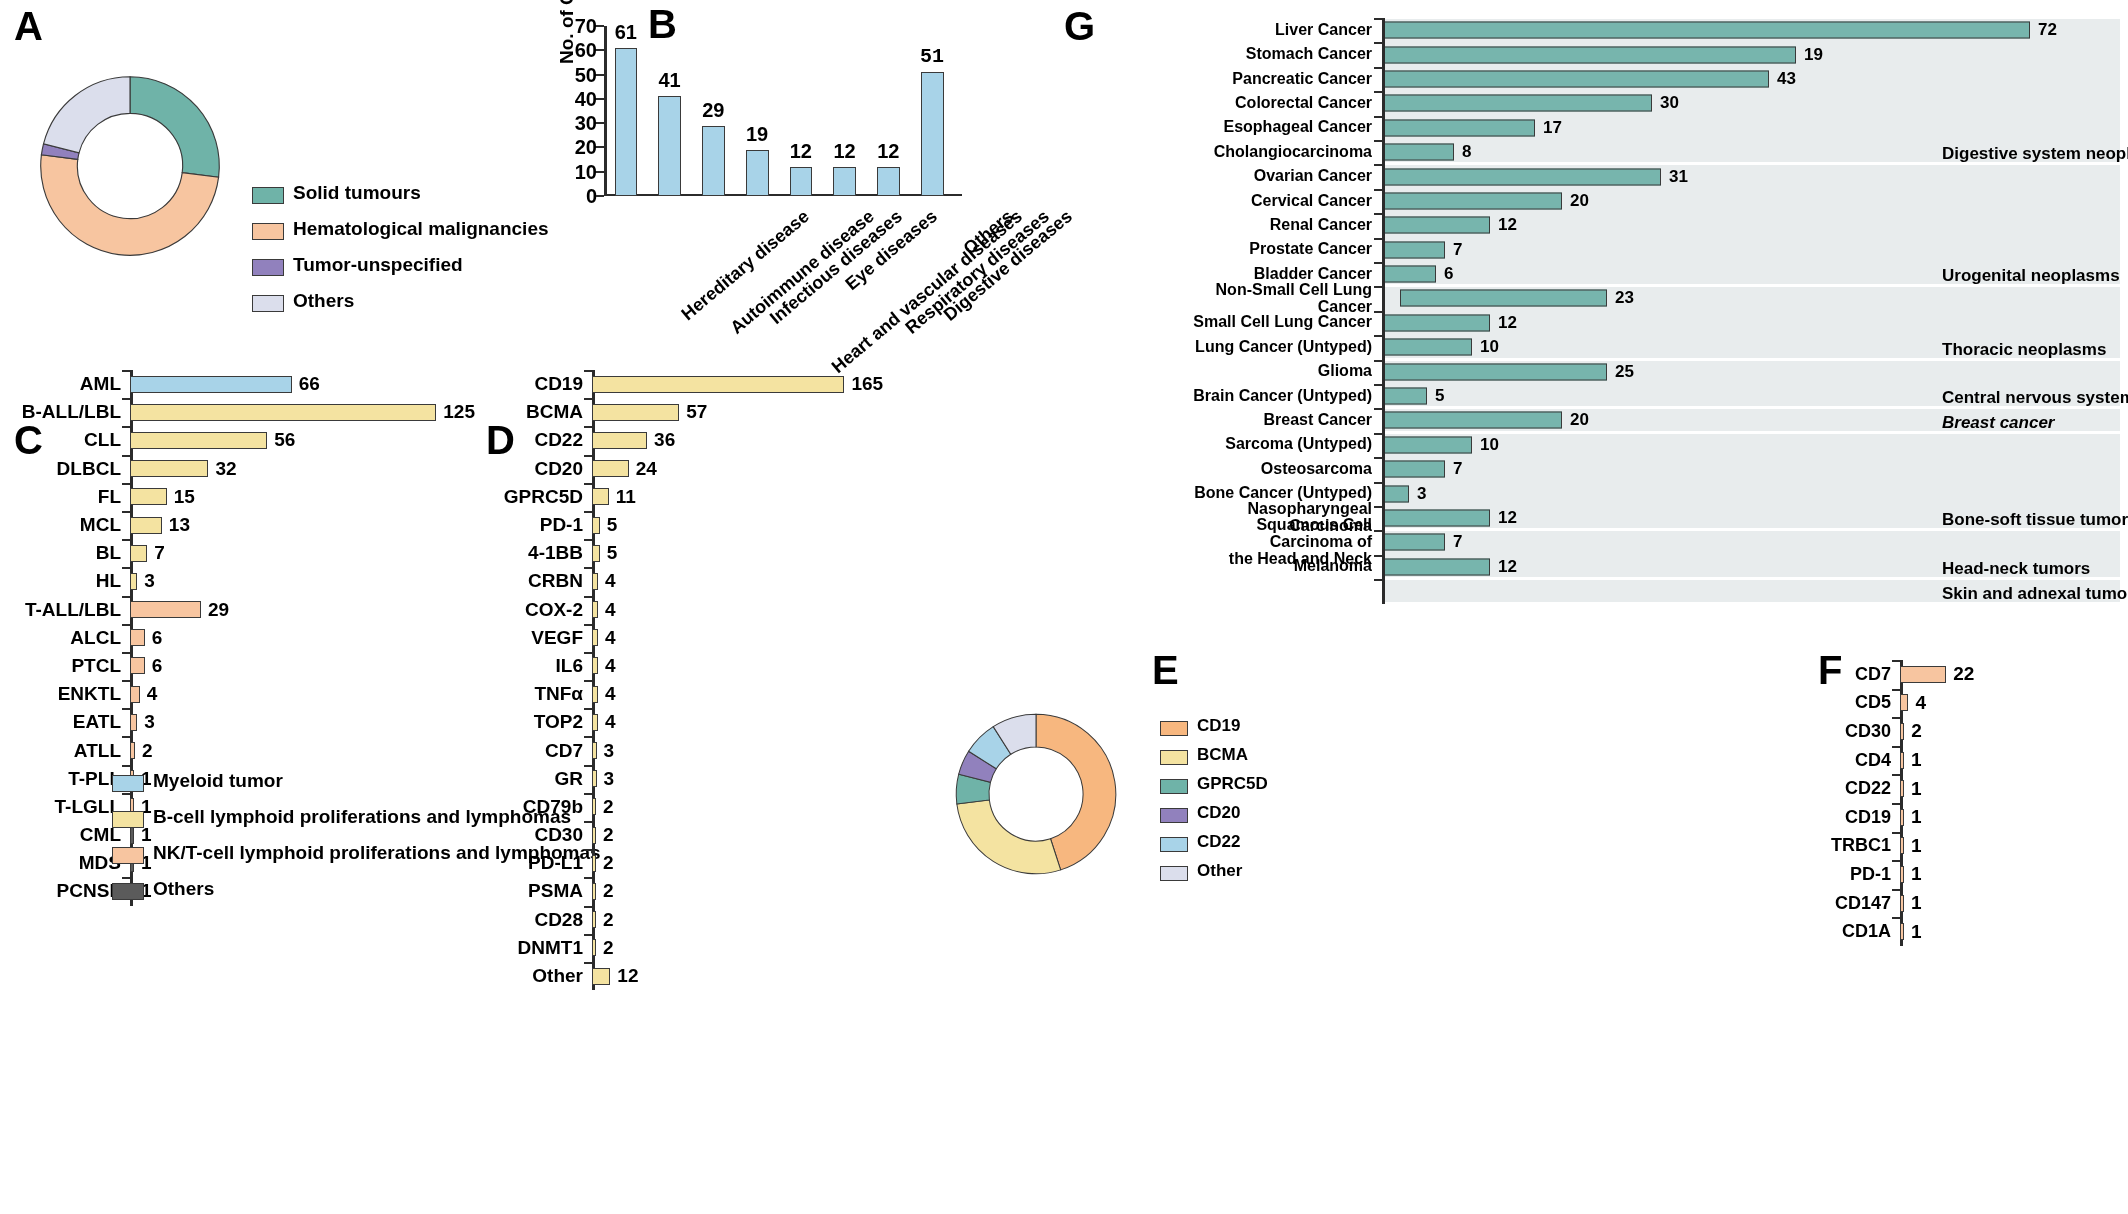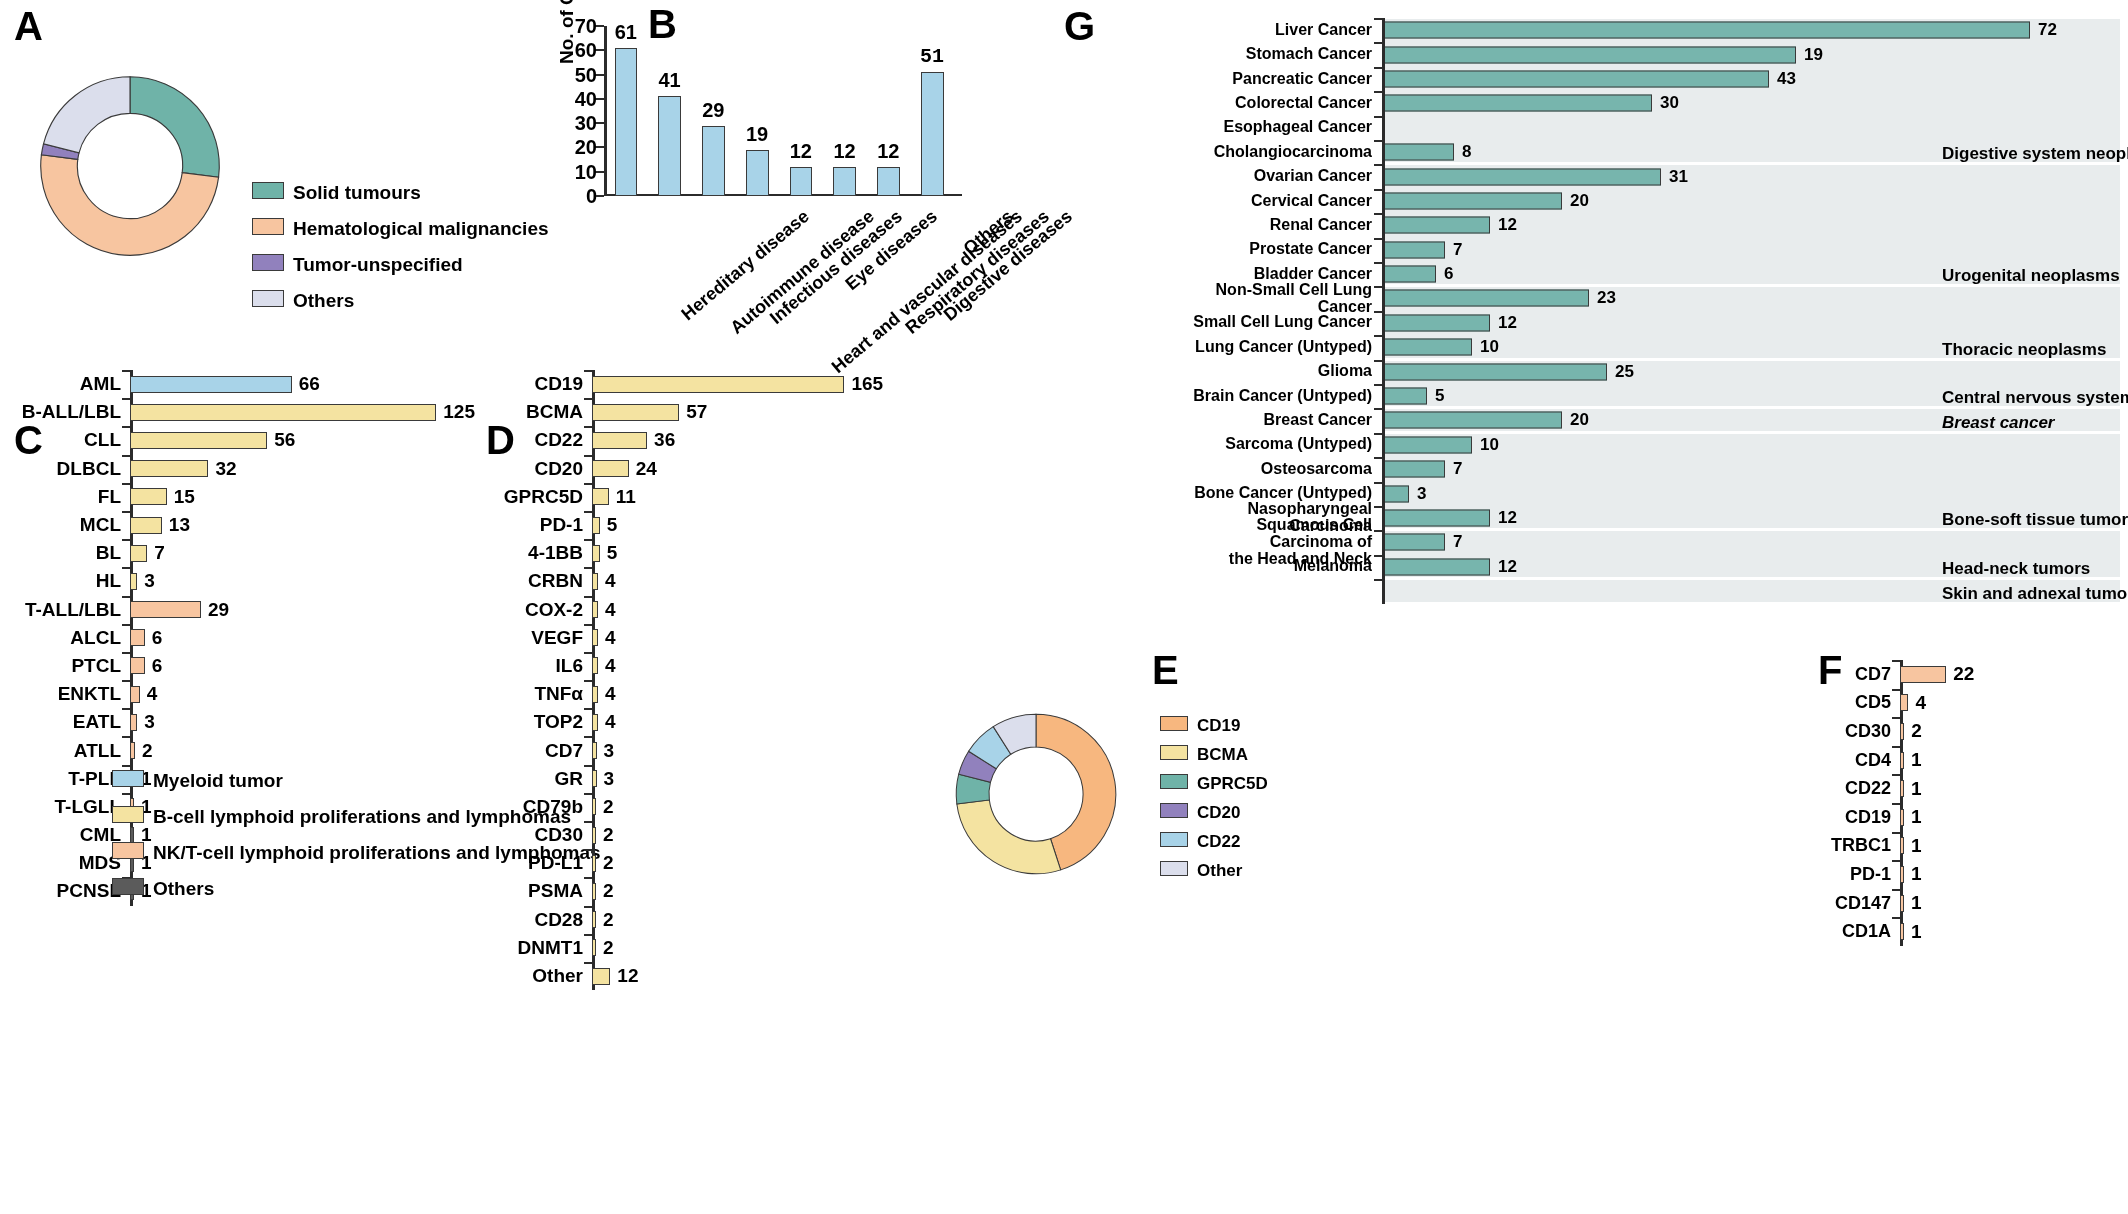--- a/index.html
+++ b/index.html
@@ -17,21 +17,21 @@
   }
   .hbar-track{flex:0 0 auto;display:flex;align-items:center;position:relative;height:100%;}
   .hbar{height:17px;border:1.3px solid #3a3a3a;box-sizing:border-box;}
   .hbar-val{font-size:19px;font-weight:bold;padding-left:7px;white-space:nowrap;}
   .axisline{position:absolute;top:0;bottom:0;width:2.5px;background:#2b2b2b;}
   .tick{position:absolute;left:-8px;width:8px;height:2px;background:#2b2b2b;}
 
   
   #panelA-donut{position:absolute;left:36px;top:72px;width:188px;height:188px;}
   .legendA{position:absolute;font-size:19px;font-weight:bold;}
-  .legend-row{display:flex;align-items:flex-start;margin-bottom:14px;}
+  .legend-row{display:flex;align-items:flex-end;margin-bottom:14px;}
   .legend-swatch{width:30px;height:15px;border:1.3px solid #3a3a3a;margin-right:9px;flex:0 0 auto;}
 
   
   #panelB{position:absolute;left:560px;top:14px;width:420px;height:280px;}
   #panelB .ylabel{
     position:absolute;left:-4px;top:50px;transform-origin:left top;
     transform:rotate(-90deg);font-size:19px;font-weight:bold;white-space:nowrap;
   }
   #panelB .ytick{position:absolute;right:100%;margin-right:7px;font-size:20px;font-weight:bold;transform:translateY(-50%);}
   #panelB .plot{position:absolute;left:44px;top:12px;width:350px;height:170px;}
@@ -686,20 +686,24 @@
       <div class="grow" style="z-index: 2;">
         <div class="glabel">Colorectal Cancer</div>
         <div class="gtrackwrap">
           <div class="gbar" style="width: 270px; background: rgb(119, 181, 173);"></div>
           <div class="gval" style="left: 278px;">30</div>
         </div>
       </div>
       <div class="gtick" style="top: 73.2px;"></div>
       <div class="grow" style="z-index: 2;">
         <div class="glabel">Esophageal Cancer</div>
+        <div class="gtrackwrap">
+          <div class="gbar" style="width: 153px; background: rgb(119, 181, 173);"></div>
+          <div class="gval" style="left: 161px;">17</div>
+        </div>
       </div>
       <div class="gtick" style="top: 97.6px;"></div>
       <div class="grow" style="z-index: 2;">
         <div class="glabel">Cholangiocarcinoma</div>
         <div class="gtrackwrap">
           <div class="gbar" style="width: 72px; background: rgb(119, 181, 173);"></div>
           <div class="gval" style="left: 80px;">8</div>
         </div>
       </div>
       <div class="gtick" style="top: 122px;"></div>
@@ -736,21 +740,21 @@
       </div>
       <div class="gtick" style="top: 219.6px;"></div>
       <div class="grow" style="z-index: 2;">
         <div class="glabel">Bladder Cancer</div>
         <div class="gtrackwrap">
           <div class="gbar" style="width: 54px; background: rgb(119, 181, 173);"></div>
           <div class="gval" style="left: 62px;">6</div>
         </div>
       </div>
       <div class="gtick" style="top: 244px;"></div>
-      <div class="grow" style="z-index: 2;">
+      <div class="grow" style="z-index: 2; gap: 18px;">
         <div class="glabel">Non-Small Cell Lung Cancer</div>
         <div class="gtrackwrap">
           <div class="gbar" style="width: 207px; background: rgb(119, 181, 173);"></div>
           <div class="gval" style="left: 215px; text-align: right;">23</div>
         </div>
       </div>
       <div class="gtick" style="top: 268.4px;"></div>
       <div class="grow" style="z-index: 2;">
         <div class="glabel">Small Cell Lung Cancer</div>
         <div class="gtrackwrap">

